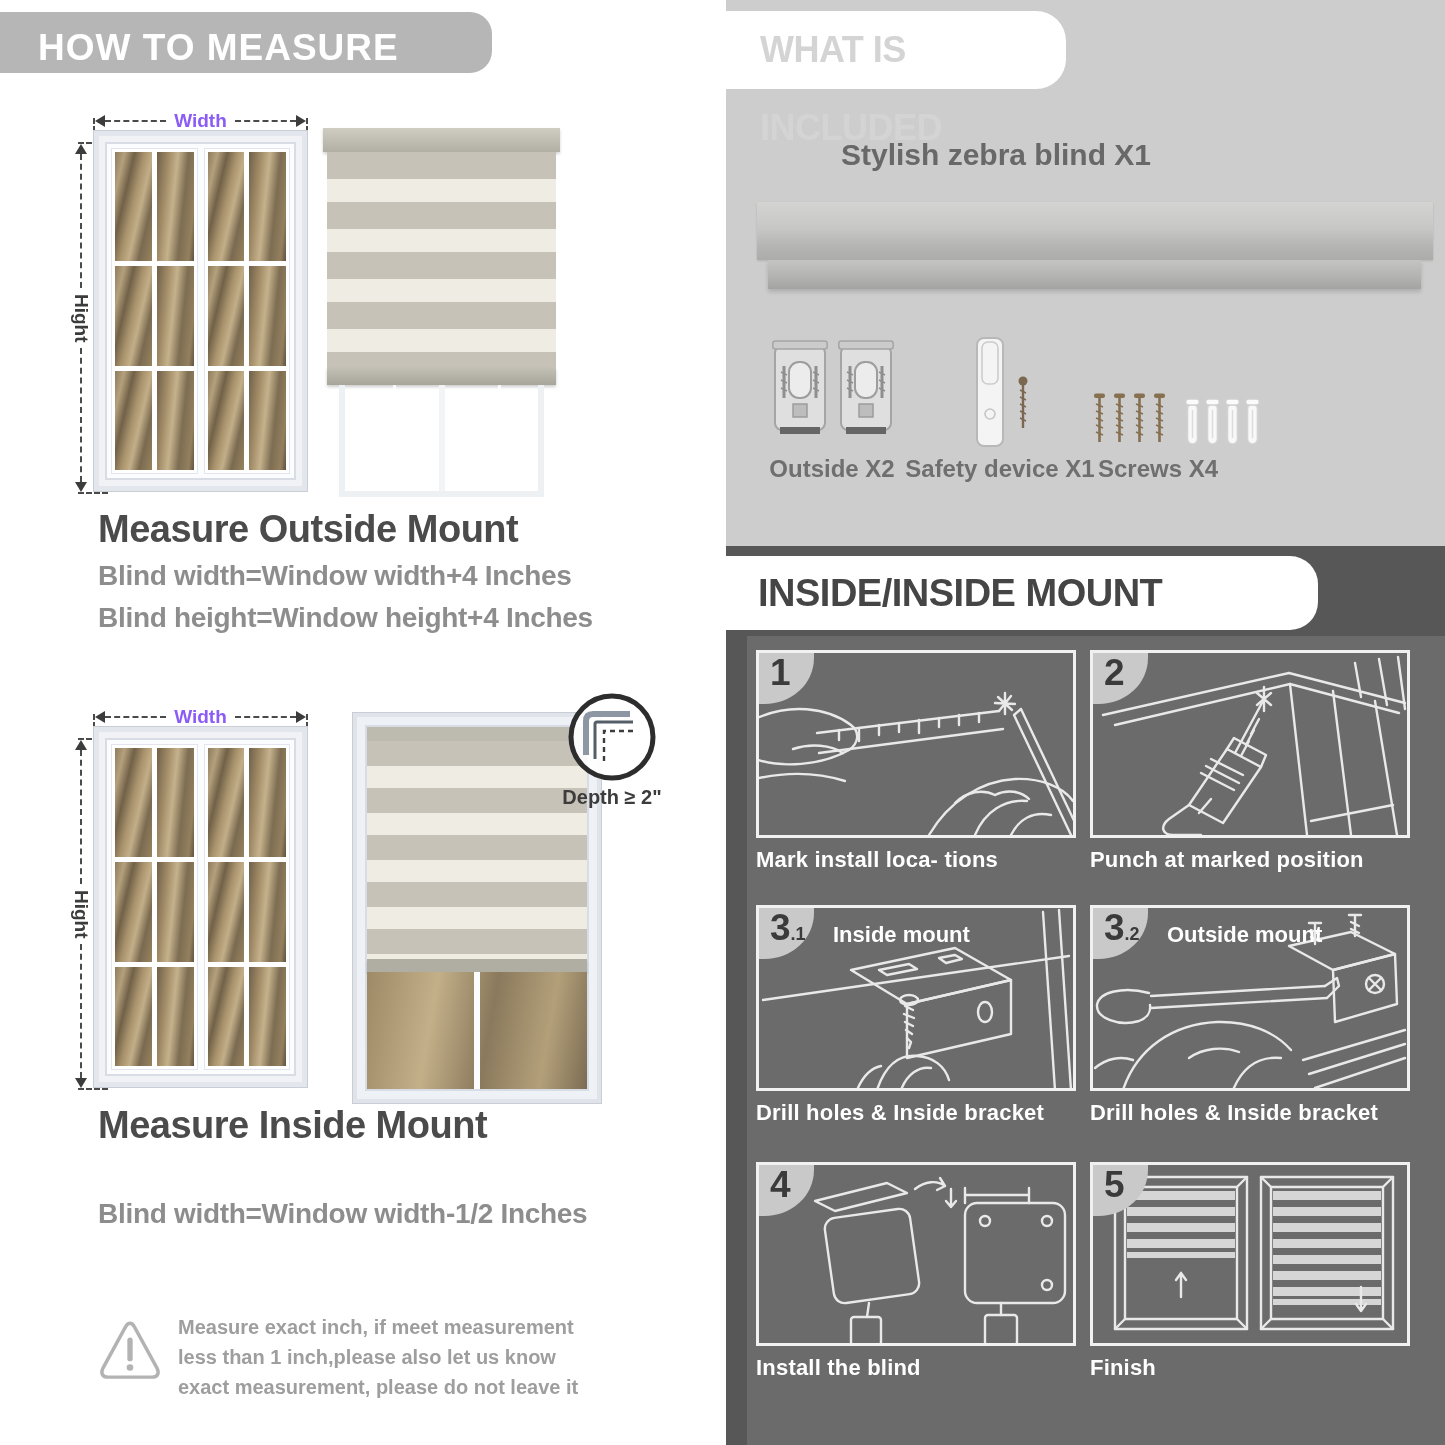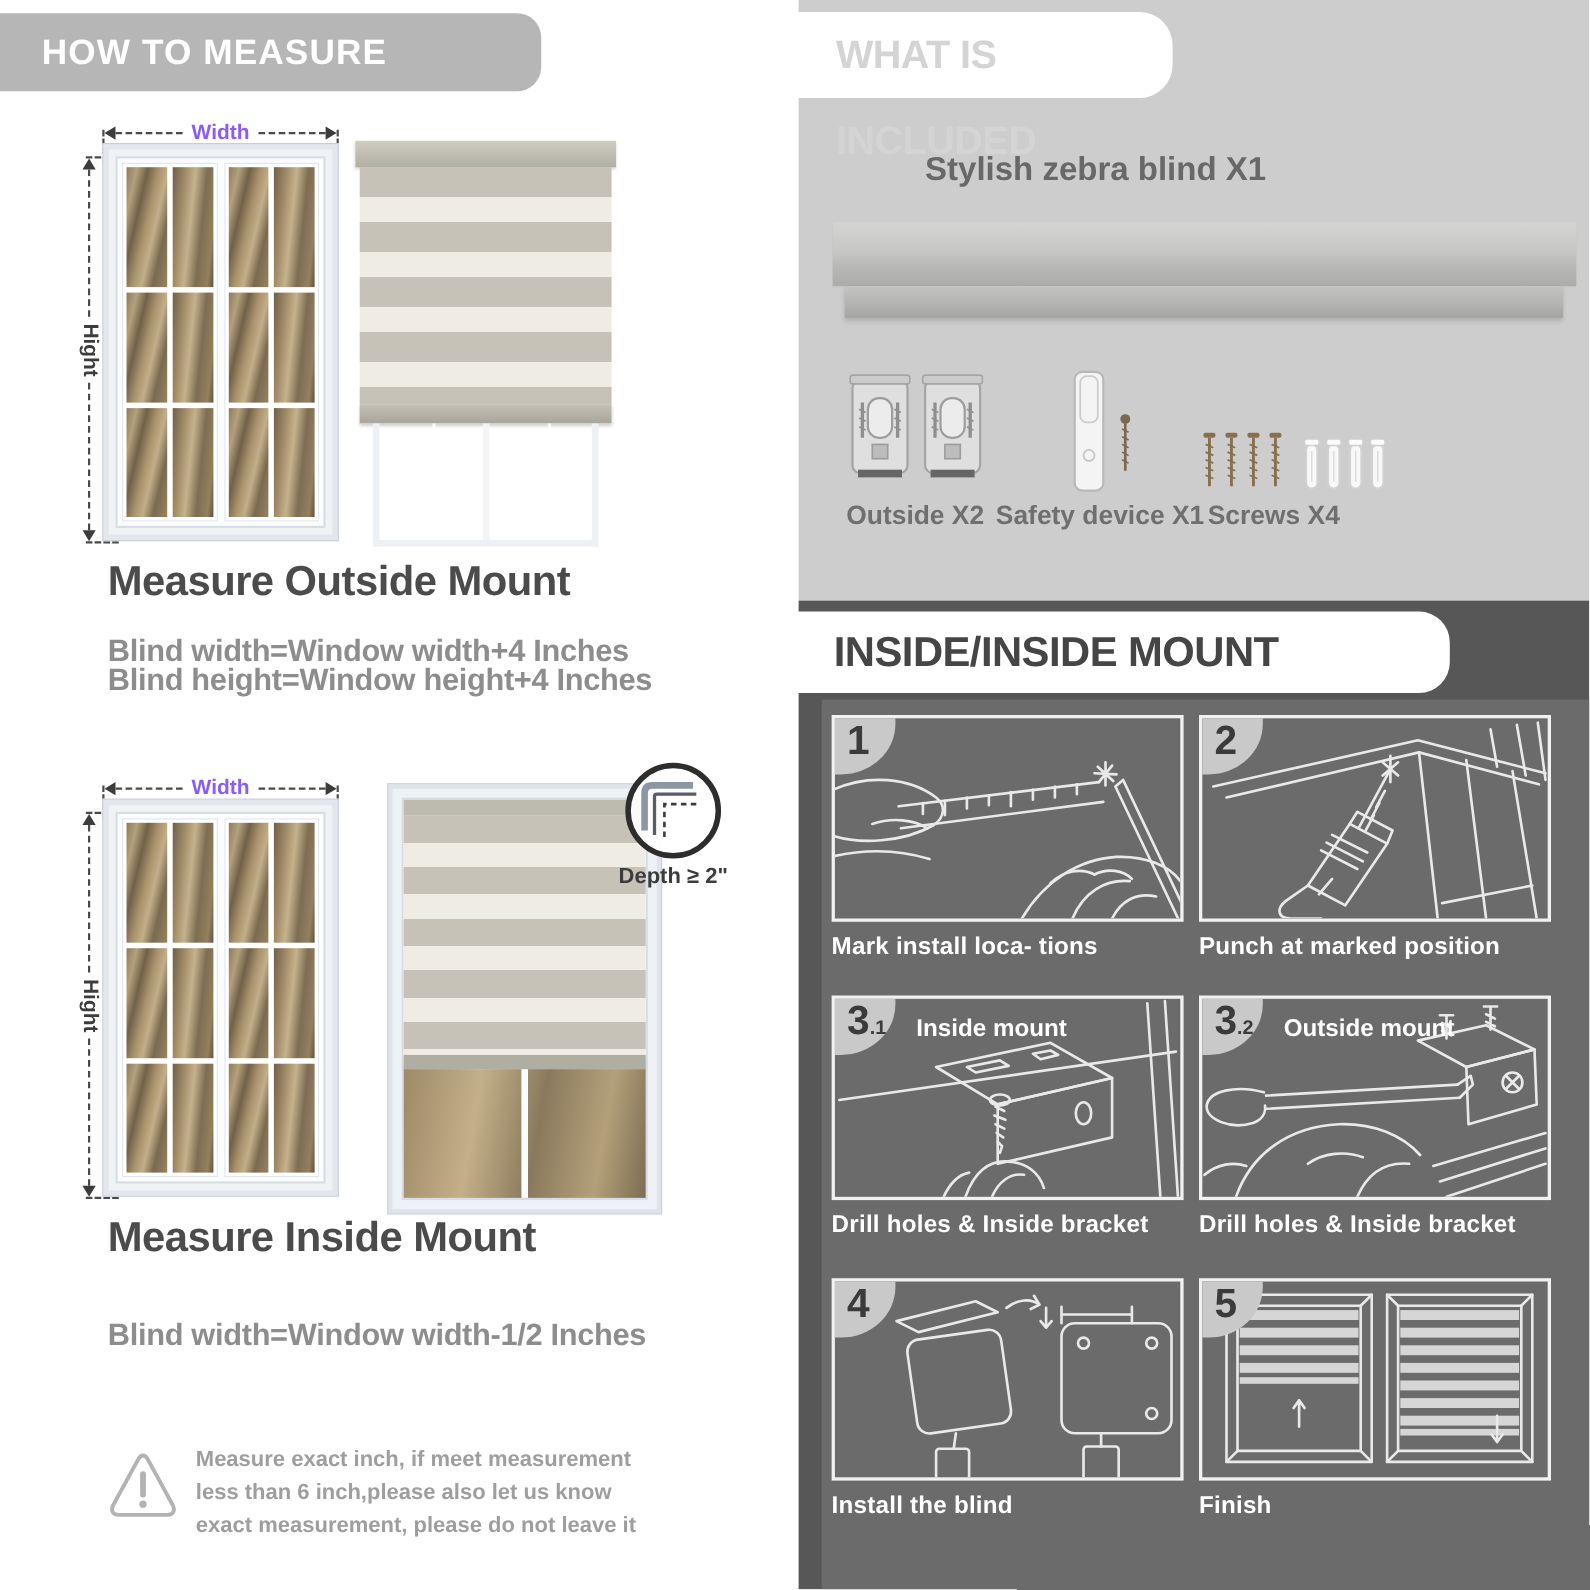--- a/index.html
+++ b/index.html
@@ -1,21 +1,21 @@
 <!DOCTYPE html>
 <html><head>
 <meta charset="utf-8">
 <style>
   * { margin:0; padding:0; box-sizing:border-box; font-family:"Liberation Sans", sans-serif; }
   html,body { background:#ffffff; }
   #canvas { position:relative; width:1445px; height:1445px; background:#ffffff; overflow:hidden; }
 
   
-  .hdr-left { position:absolute; left:0; top:12px; width:492px; height:71px; background:#b6b6b6;
-    border-radius:0 22px 22px 0; color:#fff; font-size:32px; font-weight:bold; line-height:71px;
+  .hdr-left { position:absolute; left:0; top:12px; width:492px; height:61px; background:#b6b6b6;
+    border-radius:0 22px 22px 0; color:#fff; font-size:37px; font-weight:bold; line-height:71px;
     padding-left:38px; letter-spacing:1px; }
 
   .diag { position:absolute; }
   #diag-out { left:60px; top:100px; width:620px; height:410px; }
   #diag-in  { left:60px; top:690px; width:650px; height:420px; }
 
   
   .harrow { position:absolute; display:flex; align-items:center; color:#8b5cf6; font-weight:bold; font-size:19px; }
   .harrow .dash { flex:1; border-top:2px dashed #4a4a4a; height:0; }
   .harrow .lbl { padding:0 8px; }
@@ -160,21 +160,21 @@
     </div>
     <div class="blindA">
       <div class="rail"></div>
       <div class="stripes"></div>
       <div class="rail2"></div>
       <div class="below"></div>
     </div>
   </div>
 
   <div class="sec-title" style="left:98px; top:508px;">Measure Outside Mount</div>
-  <div class="sec-line" style="left:98px; top:560px;margin-top:16px;">Blind width=Window width+4 Inches</div>
+  <div class="sec-line" style="left:98px; top:560px;">Blind width=Window width+4 Inches</div>
   <div class="sec-line" style="left:98px; top:602px;">Blind height=Window height+4 Inches</div>
 
   <div class="diag" id="diag-in">
     <div class="harrow" style="left:33px; top:12px; width:215px;">
       <span class="tickv"></span>
       <span class="ah l"></span>
       <span class="dash"></span>
       <span class="lbl">Width</span>
       <span class="dash"></span>
       <span class="ah r"></span>
@@ -230,21 +230,21 @@
 
   <div class="sec-title" style="left:98px; top:1104px;">Measure Inside Mount</div>
   <div class="sec-line" style="left:98px; top:1198px;">Blind width=Window width-1/2 Inches</div>
 
   <div class="warn">
     <svg width="64" height="62" viewBox="0 0 66 62">
       <path d="M28.5,8 C31,3.2 35,3.2 37.5,8 L61,51 C63.6,56.4 61,60 55.8,60 L10.2,60 C5,60 2.4,56.4 5,51 Z" fill="none" stroke="#b3b3b3" stroke-width="3.6" stroke-linejoin="round"></path>
       <path d="M33,22 L33,41" stroke="#b3b3b3" stroke-width="5.5" stroke-linecap="round"></path>
       <circle cx="33" cy="50" r="3.4" fill="#b3b3b3"></circle>
     </svg>
-    <div class="warn-text">Measure exact inch, if meet measurement less than 6 inch,please also let us know exact measurement, please do not leave it</div>
+    <div class="warn-text">Measure exact inch, if meet measurement less than 1 inch,please also let us know exact measurement, please do not leave it</div>
   </div>
 
   <div class="incl-panel"></div>
   <div class="incl-pill">
     <span>WHAT IS INCLUDED</span>
   </div>
   <div class="product-lbl">Stylish zebra blind X1</div>
   <div class="rail-main"></div>
   <div class="rail-lip"></div>
 

